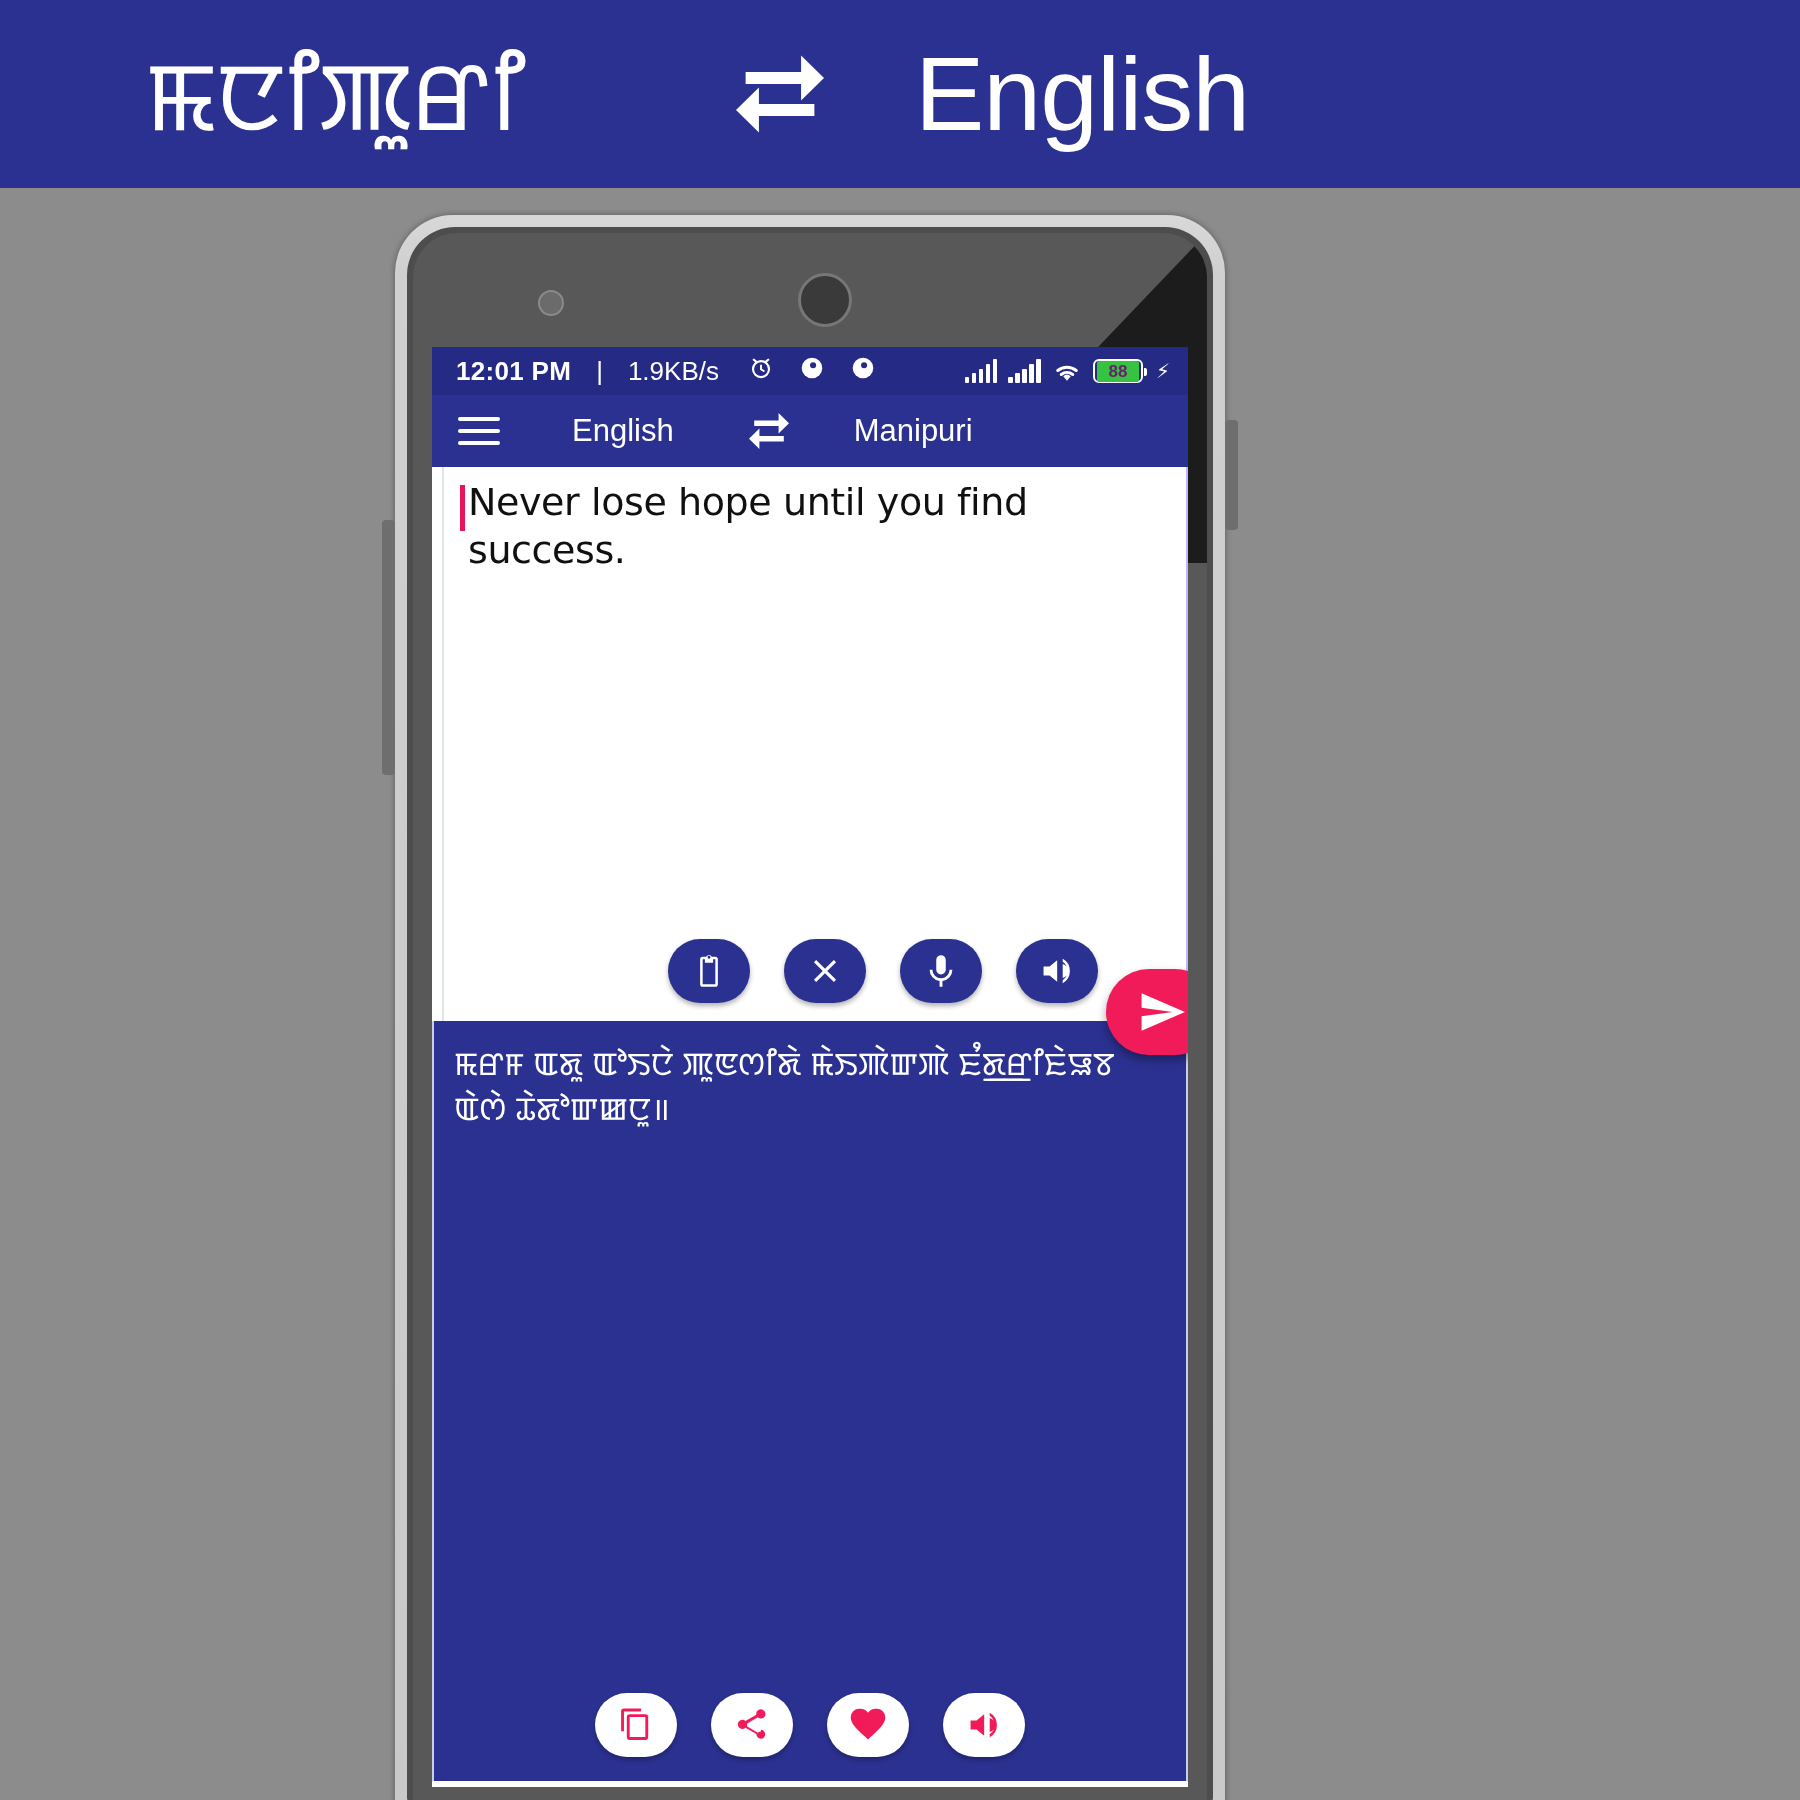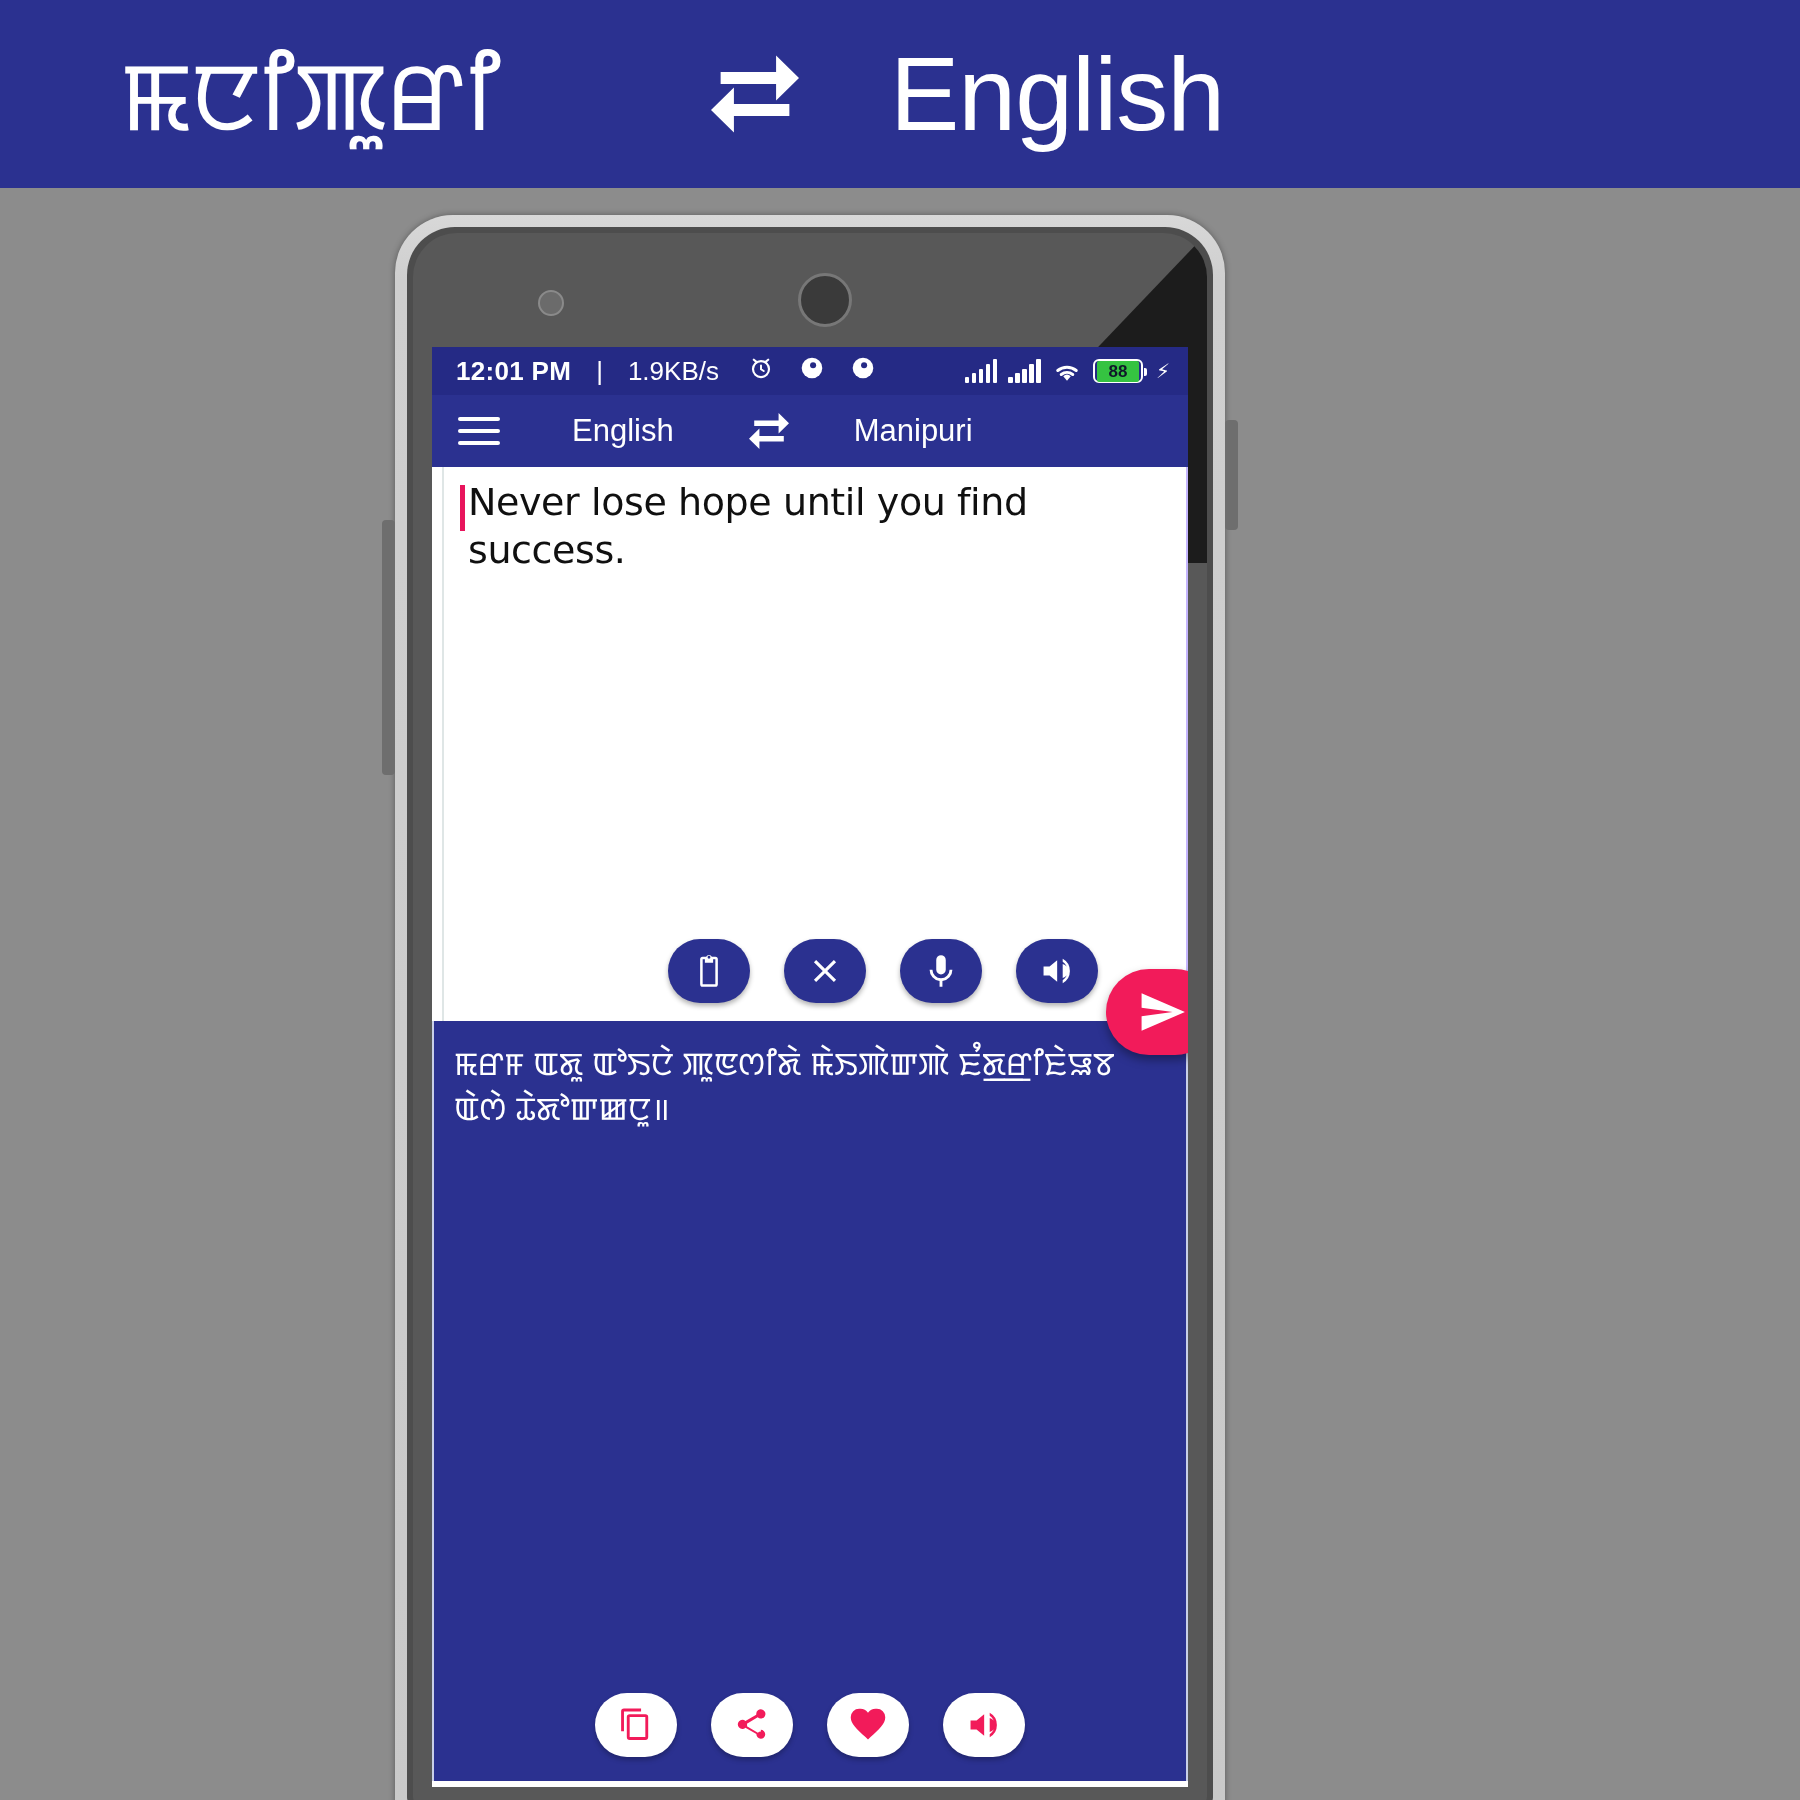--- a/index.html
+++ b/index.html
@@ -31,21 +31,21 @@
     padding: 0 120px;
   }
   .promo-lang {
     color: #ffffff;
     font-size: 96px;
     line-height: 1;
     white-space: nowrap;
     font-family: "Noto Sans Meetei Mayek", "DejaVu Sans", sans-serif;
     letter-spacing: -1px;
   }
-  .promo-lang.src { flex: 0 0 auto; min-width: 560px; }
+  .promo-lang.src { flex: 0 0 auto; min-width: 560px; margin-left: 25px; }
   .promo-swap {
     flex: 0 0 auto;
     width: 150px;
     display: flex;
     align-items: center;
     justify-content: center;
   }
   .promo-lang.dst {
     font-family: "Liberation Sans", sans-serif;
     font-size: 104px;
@@ -162,21 +162,21 @@
     border: 2.5px solid #ffffff;
     border-radius: 6px;
     height: 24px;
     min-width: 50px;
     padding: 0 2px;
     position: relative;
     box-sizing: border-box;
   }
   .batt .fill {
     background: #35c341;
-    color: #0f172a;
+    color: #701a75;
     font-size: 17px;
     font-weight: 700;
     line-height: 1;
     padding: 2px 3px;
     border-radius: 2px;
     width: 100%;
     text-align: center;
   }
   .batt::after {
     content:"";

